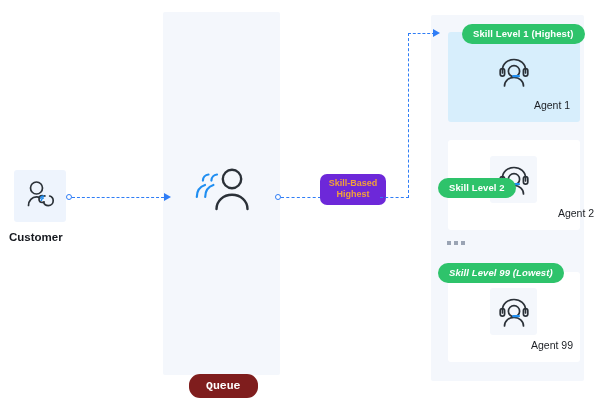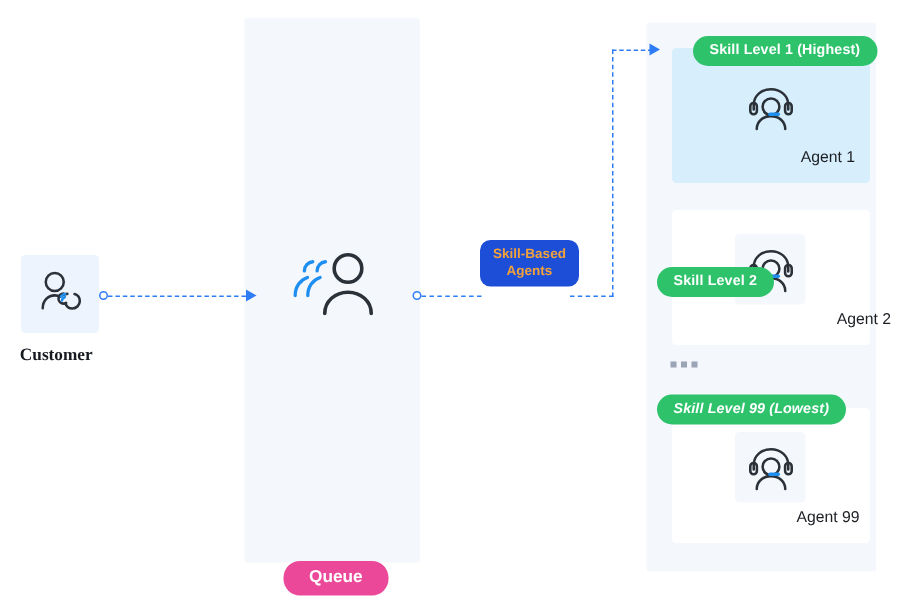--- a/index.html
+++ b/index.html
@@ -26,22 +26,21 @@
   }
   #queue-panel { left: 163px; top: 12px; width: 117px; height: 363px; }
   #agents-panel { left: 431px; top: 15px; width: 153px; height: 366px; }
 
   
   #customer-block {
     position: absolute;
     left: 14px;
     top: 170px;
     width: 52px;
-    text-align: center;
-    font-family: Liberation Serif, serif;
+    text-align: left;
   }
   #customer-icon-box {
     width: 52px;
     height: 52px;
     background: #eef4fd;
     border-radius: 3px;
     display: flex;
     align-items: center;
     justify-content: center;
   }
@@ -92,24 +91,24 @@
     height: 0;
     border-top: 4.5px solid transparent;
     border-bottom: 4.5px solid transparent;
     border-left: 7px solid #2f7df6;
   }
 
   
   #routing-pill {
     position: absolute;
     left: 320px;
-    top: 160px;
+    top: 174px;
     width: 60px;
     padding: 4px 3px 5px 3px;
-    background: #1d4ed8;
+    background: #6d28d9;
     border-radius: 7px;
     text-align: center;
     font-size: 9px;
     line-height: 11px;
     color: #f2a23a;
     font-weight: 600;
   }
 
   
   .skill-group { position: absolute; }
@@ -165,27 +164,28 @@
   #ellipsis span {
     display: block;
     width: 4px;
     height: 4px;
     background: #9aa4b4;
   }
 
   
   .bottom-pill {
     position: absolute;
-    background: #ec4899;
+    background: #7f1d1d;
     color: #ffffff;
     font-size: 11.5px;
     font-weight: bold;
     border-radius: 11px;
     padding: 5px 17px 6px 17px;
     white-space: nowrap;
+    font-family: Liberation Mono, monospace;
   }
   #queue-pill { left: 189px; top: 374px; }
   #agents-pill { left: 480px; top: 372px; }
 </style>
 </head>
 <body>
 
 <div id="canvas">
 
   <div id="queue-panel" class="col-panel"></div>
@@ -219,21 +219,21 @@
       <path d="M17.5 9.5a6.2 6.2 0 0 0-5.6 6.1" fill="none" stroke="#1f8ef1" stroke-width="2.2" stroke-linecap="round"></path>
       <path d="M5.8 32c0-6 3.4-10.4 8.2-12" fill="none" stroke="#1f8ef1" stroke-width="2.2" stroke-linecap="round"></path>
     </svg>
   </div>
 
   <div class="node-dot" style="left:275px; top:194px;"></div>
   <div class="conn-h" style="left:281px; top:197px; width:40px;"></div>
 
   <div id="routing-pill">
     <div>Skill-Based</div>
-    <div>Agents</div>
+    <div>Highest</div>
   </div>
 
   <div class="conn-h" style="left:380px; top:197px; width:29px;"></div>
   <div class="conn-v" style="left:408px; top:33px; height:165px;"></div>
   <div class="conn-h" style="left:408px; top:33px; width:27px;"></div>
   <div class="arrow-head" style="left:433px; top:28.5px;"></div>
 
   <div class="skill-group">
     <div class="skill-card highlight" style="left:448px; top:32px; width:132px; height:90px;"></div>
     <div class="skill-badge" style="left:462px; top:24px;"><span>Skill Level </span><b>1</b><span> (Highest)</span></div>

